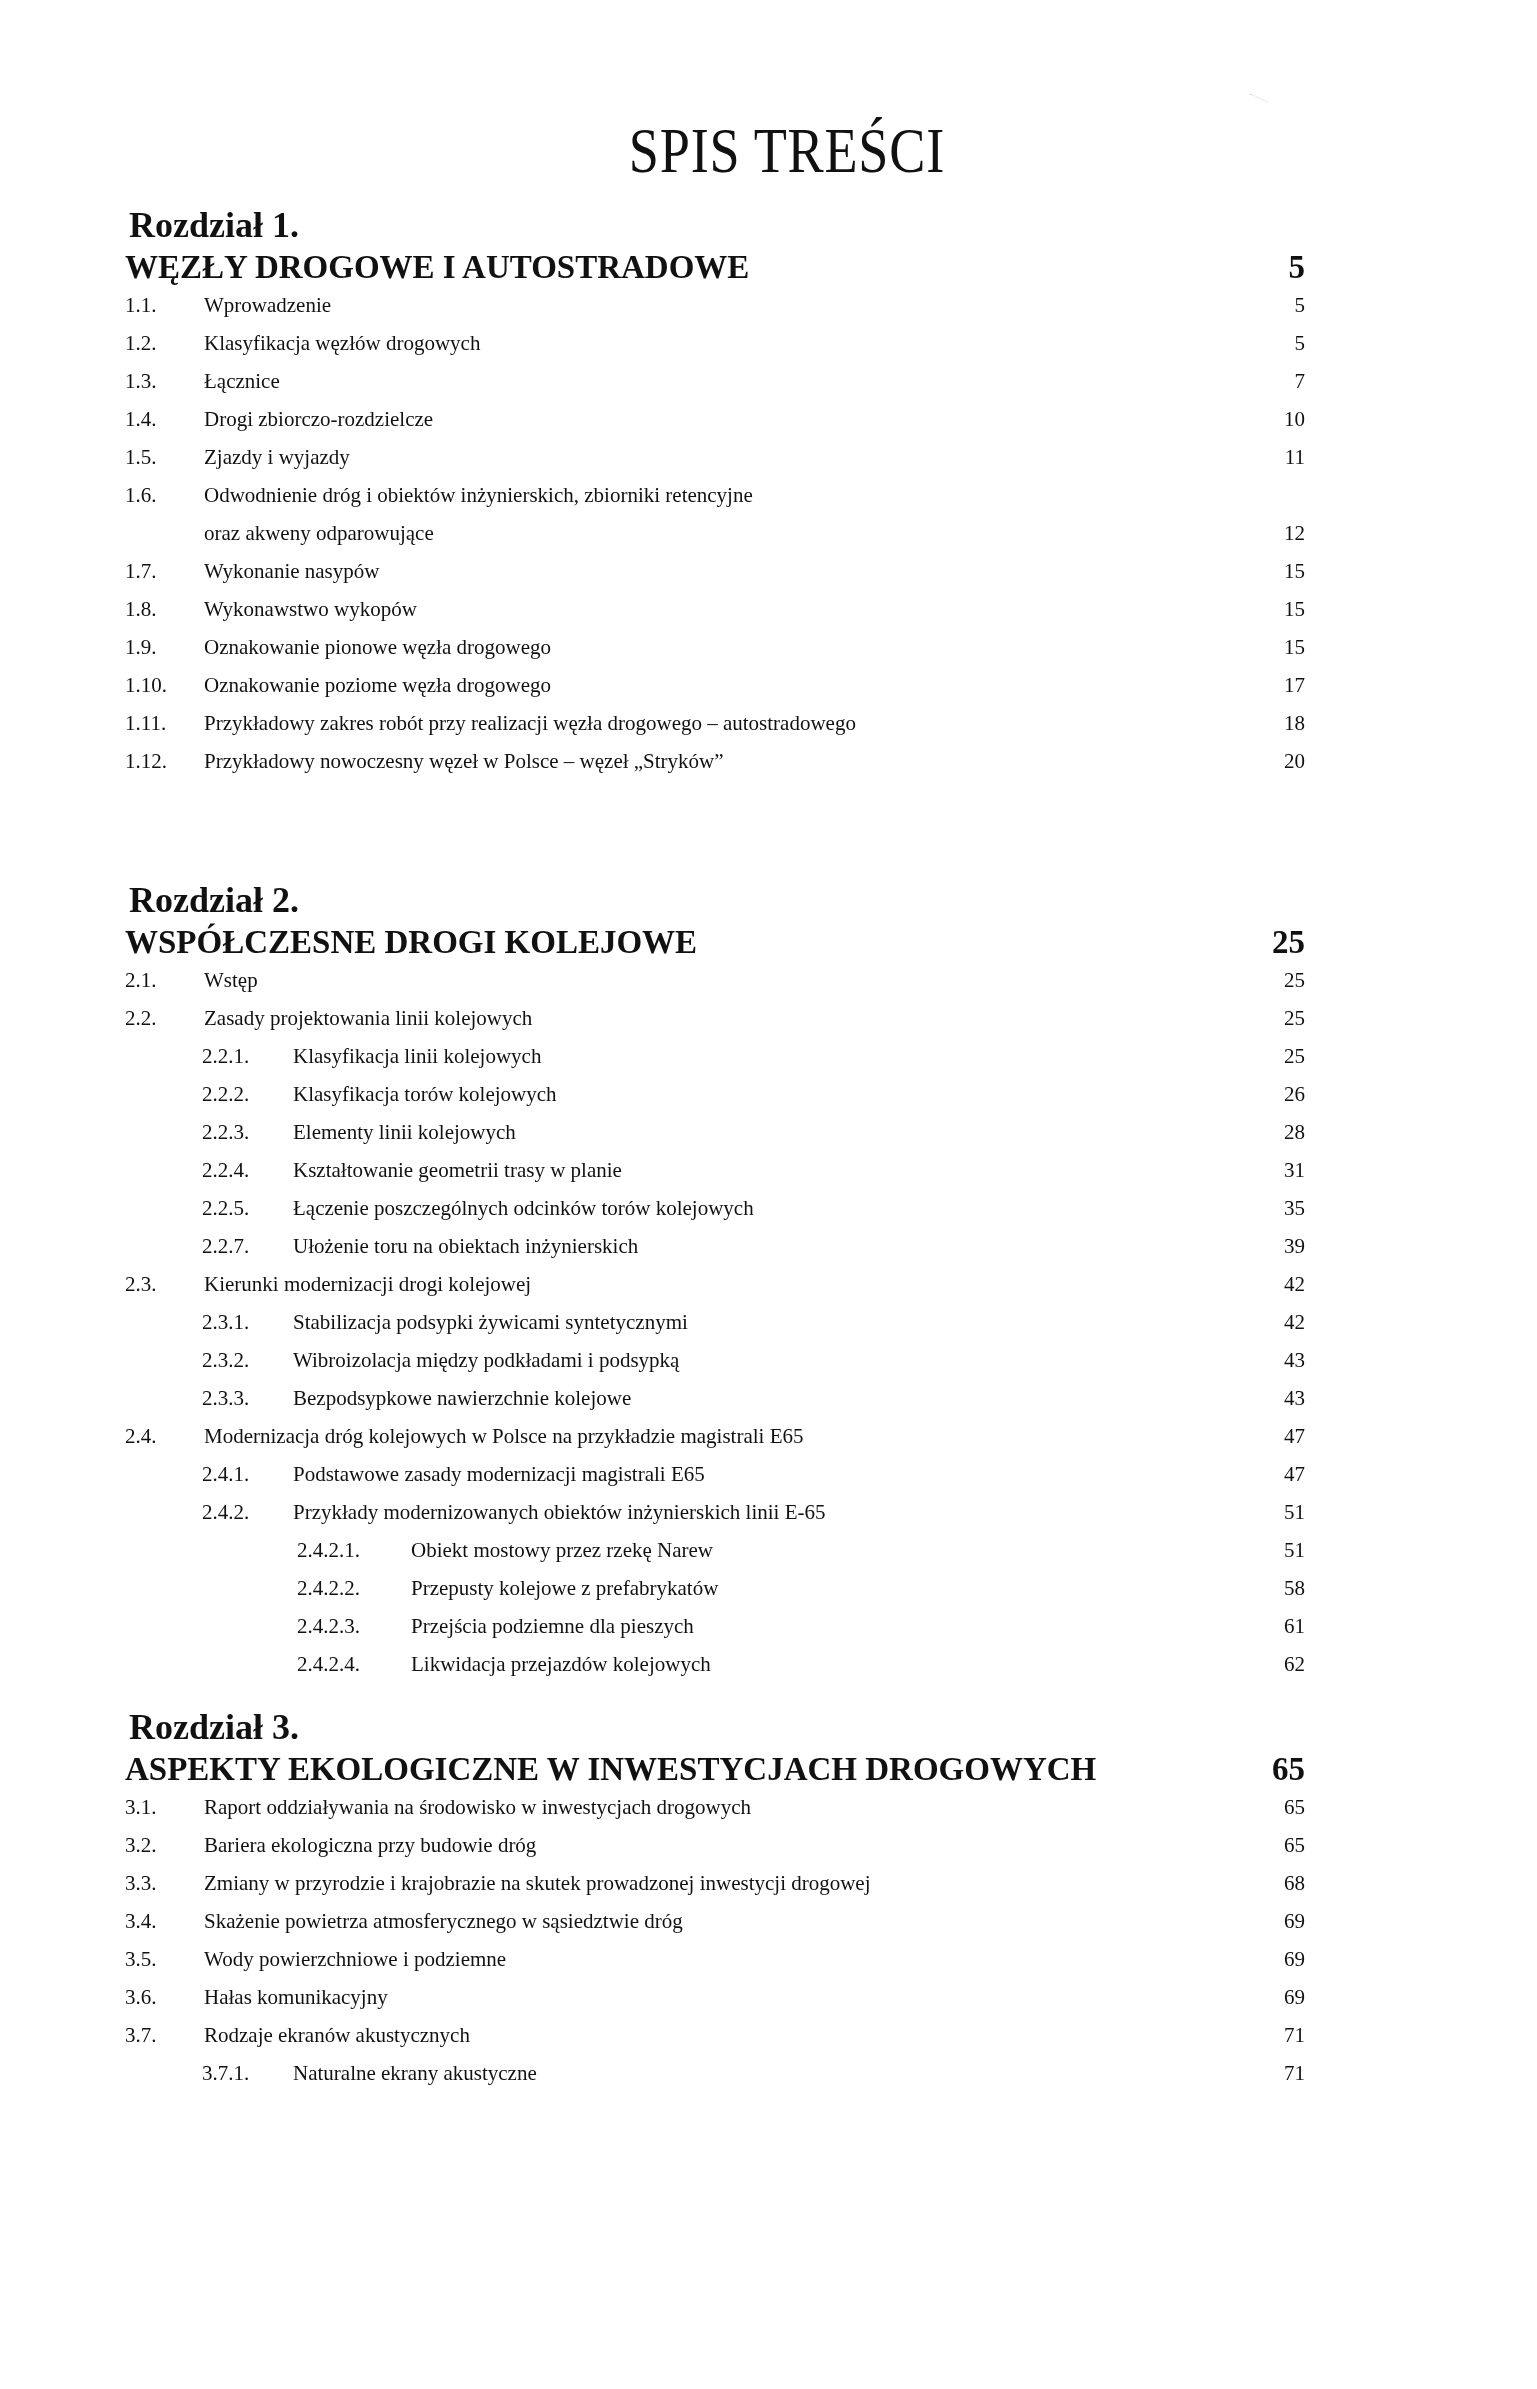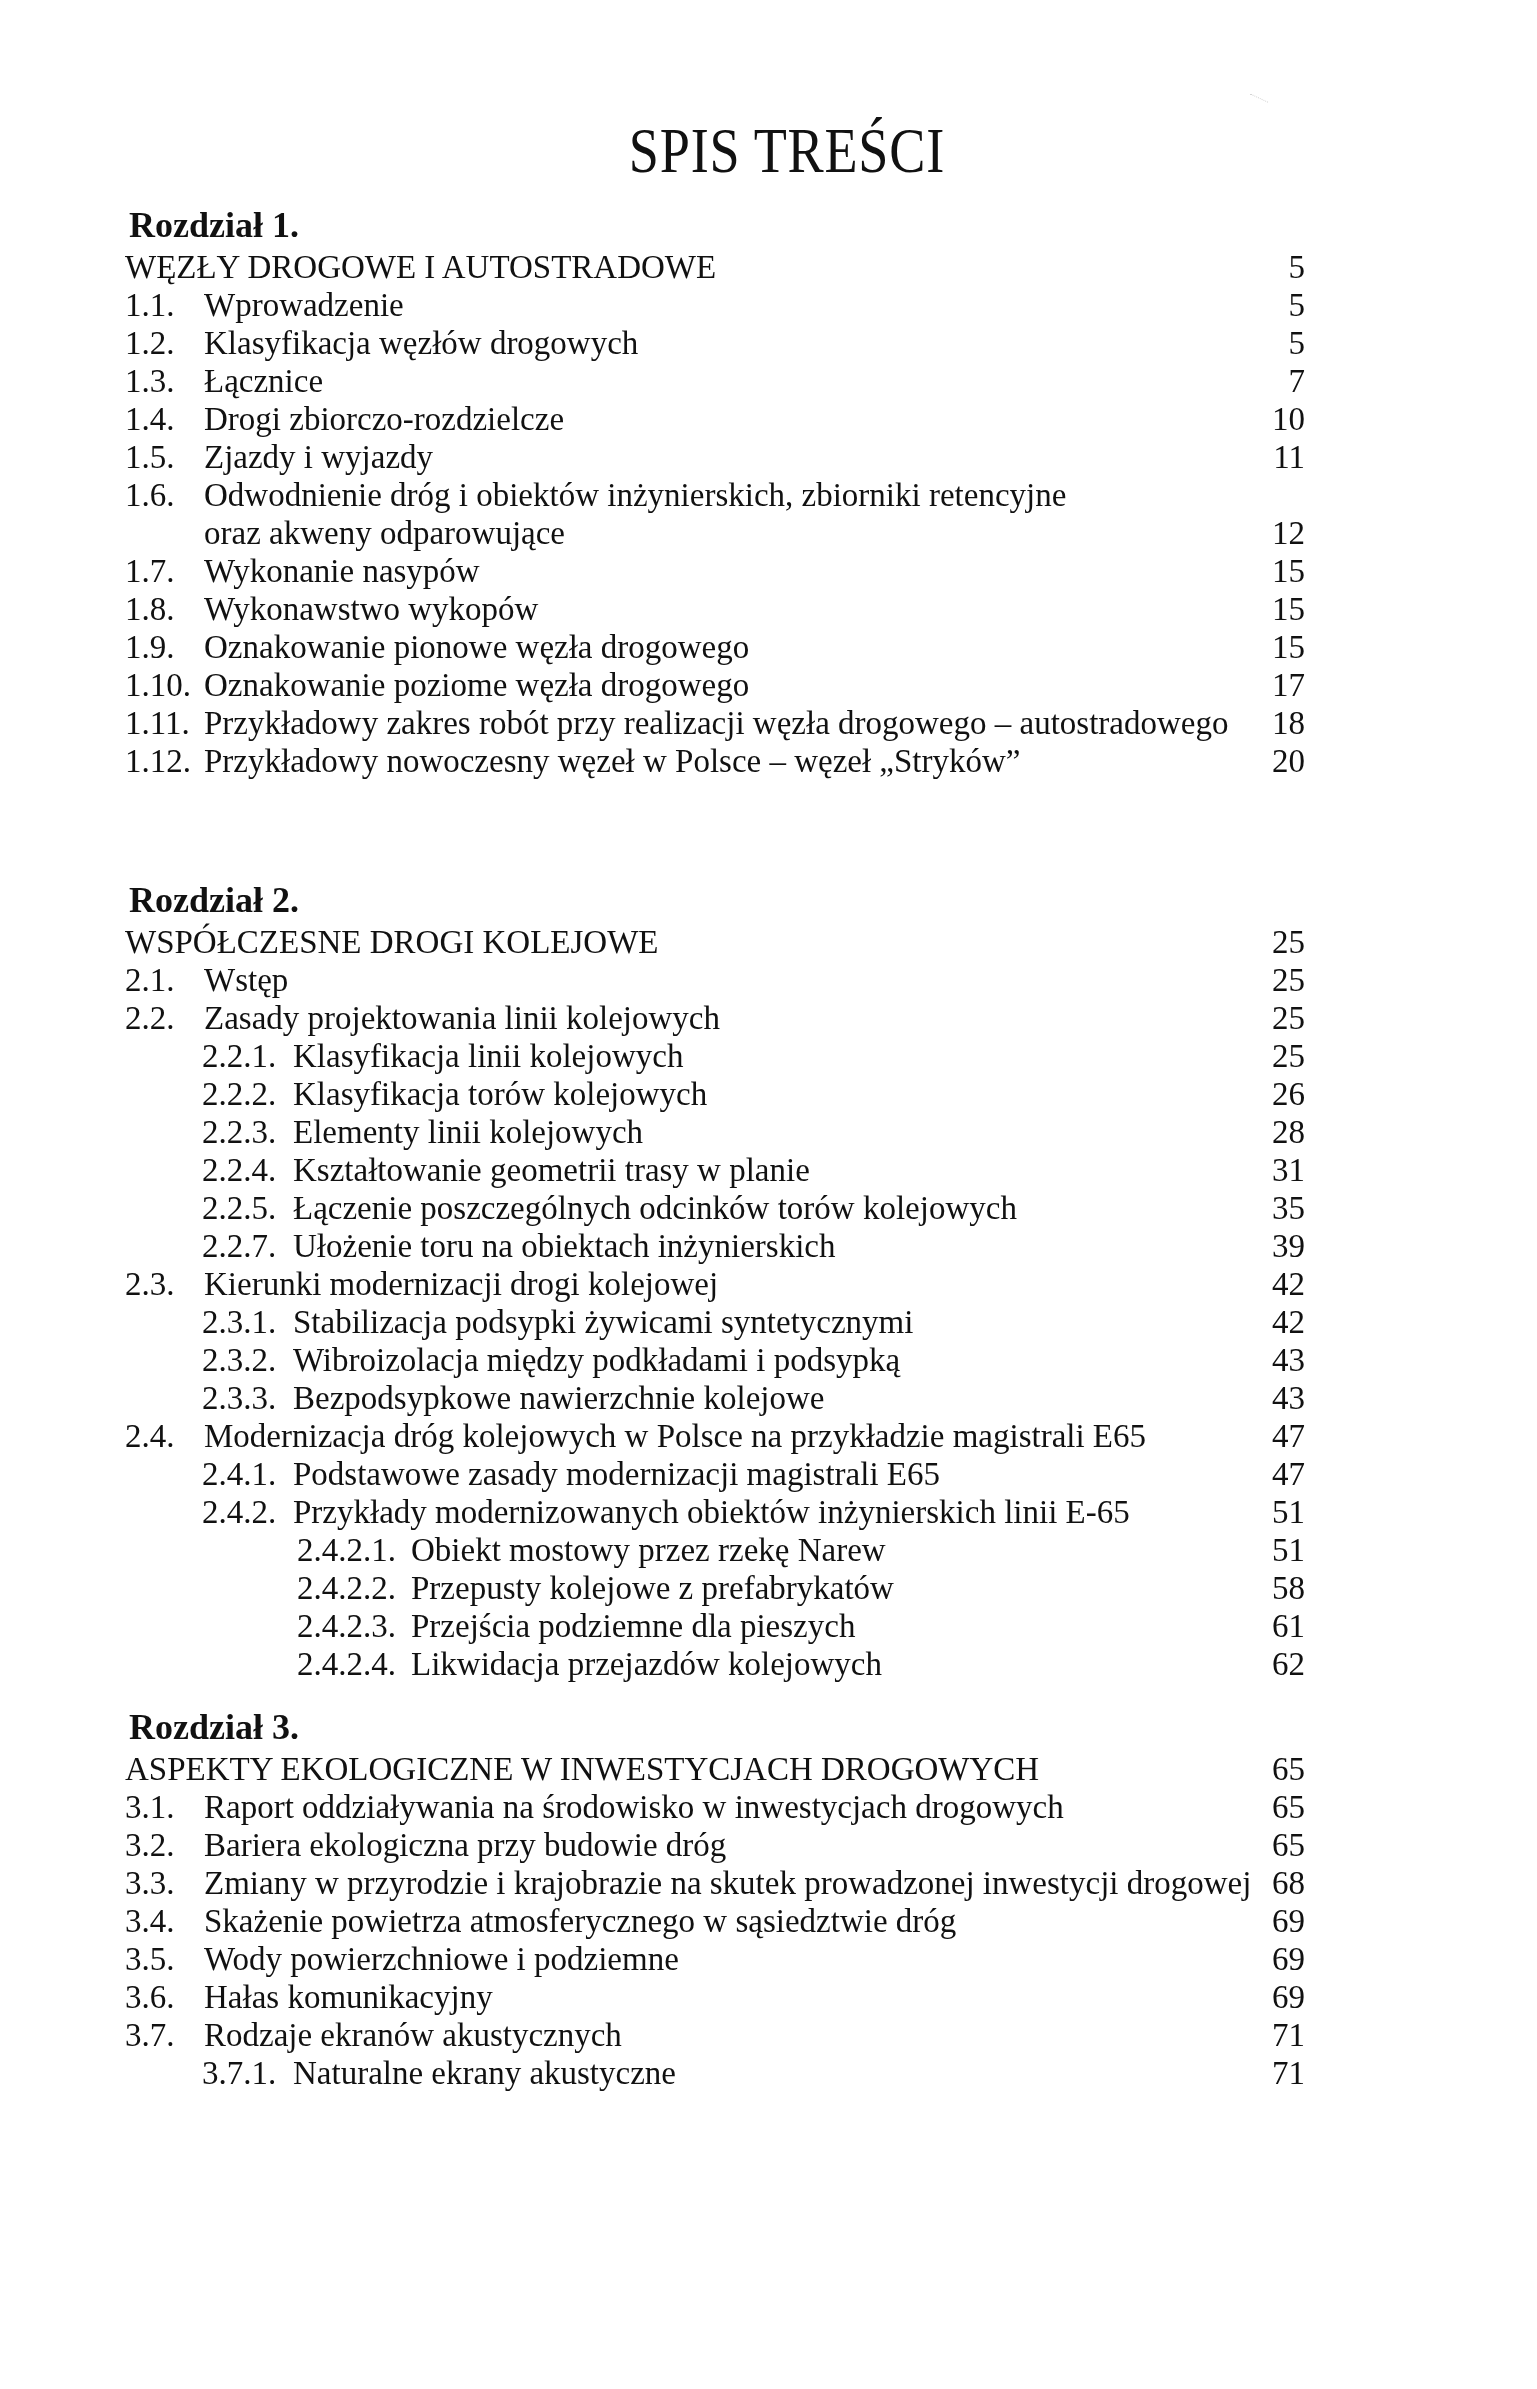--- a/index.html
+++ b/index.html
@@ -14,23 +14,23 @@
       font-weight: normal; transform: scaleX(0.86); transform-origin: 900px 0;
       margin: 0;
     }
     .toc { position: absolute; left: 125px; width: 1180px; }
     .chapter-label {
       font-size: 36px; font-weight: bold; height: 38px; line-height: 38px;
       margin: 4px;
     }
     .row {
       position: relative; height: 38px; line-height: 38px;
-      font-size: 33px; white-space: nowrap;
-    }
-    .row.chapter-head { font-size: 33px; font-weight: normal; height: 38px; line-height: 38px; }
+      font-size: 21px; white-space: nowrap;
+    }
+    .row.chapter-head { font-size: 33px; font-weight: bold; height: 38px; line-height: 38px; }
     .row .num { position: absolute; left: 0; }
     .row .title { position: absolute; left: 79px; }
     .row.lvl1 .num { left: 0; }
     .row.lvl1 .title { left: 79px; }
     .row.lvl2 .num { left: 77px; text-align: right; }
     .row.lvl2 .title { left: 168px; }
     .row.lvl3 .num { left: 172px; }
     .row.lvl3 .title { left: 286px; }
     .row.cont .title { left: 79px; }
     .row.chapter-head .title { left: 0; }

